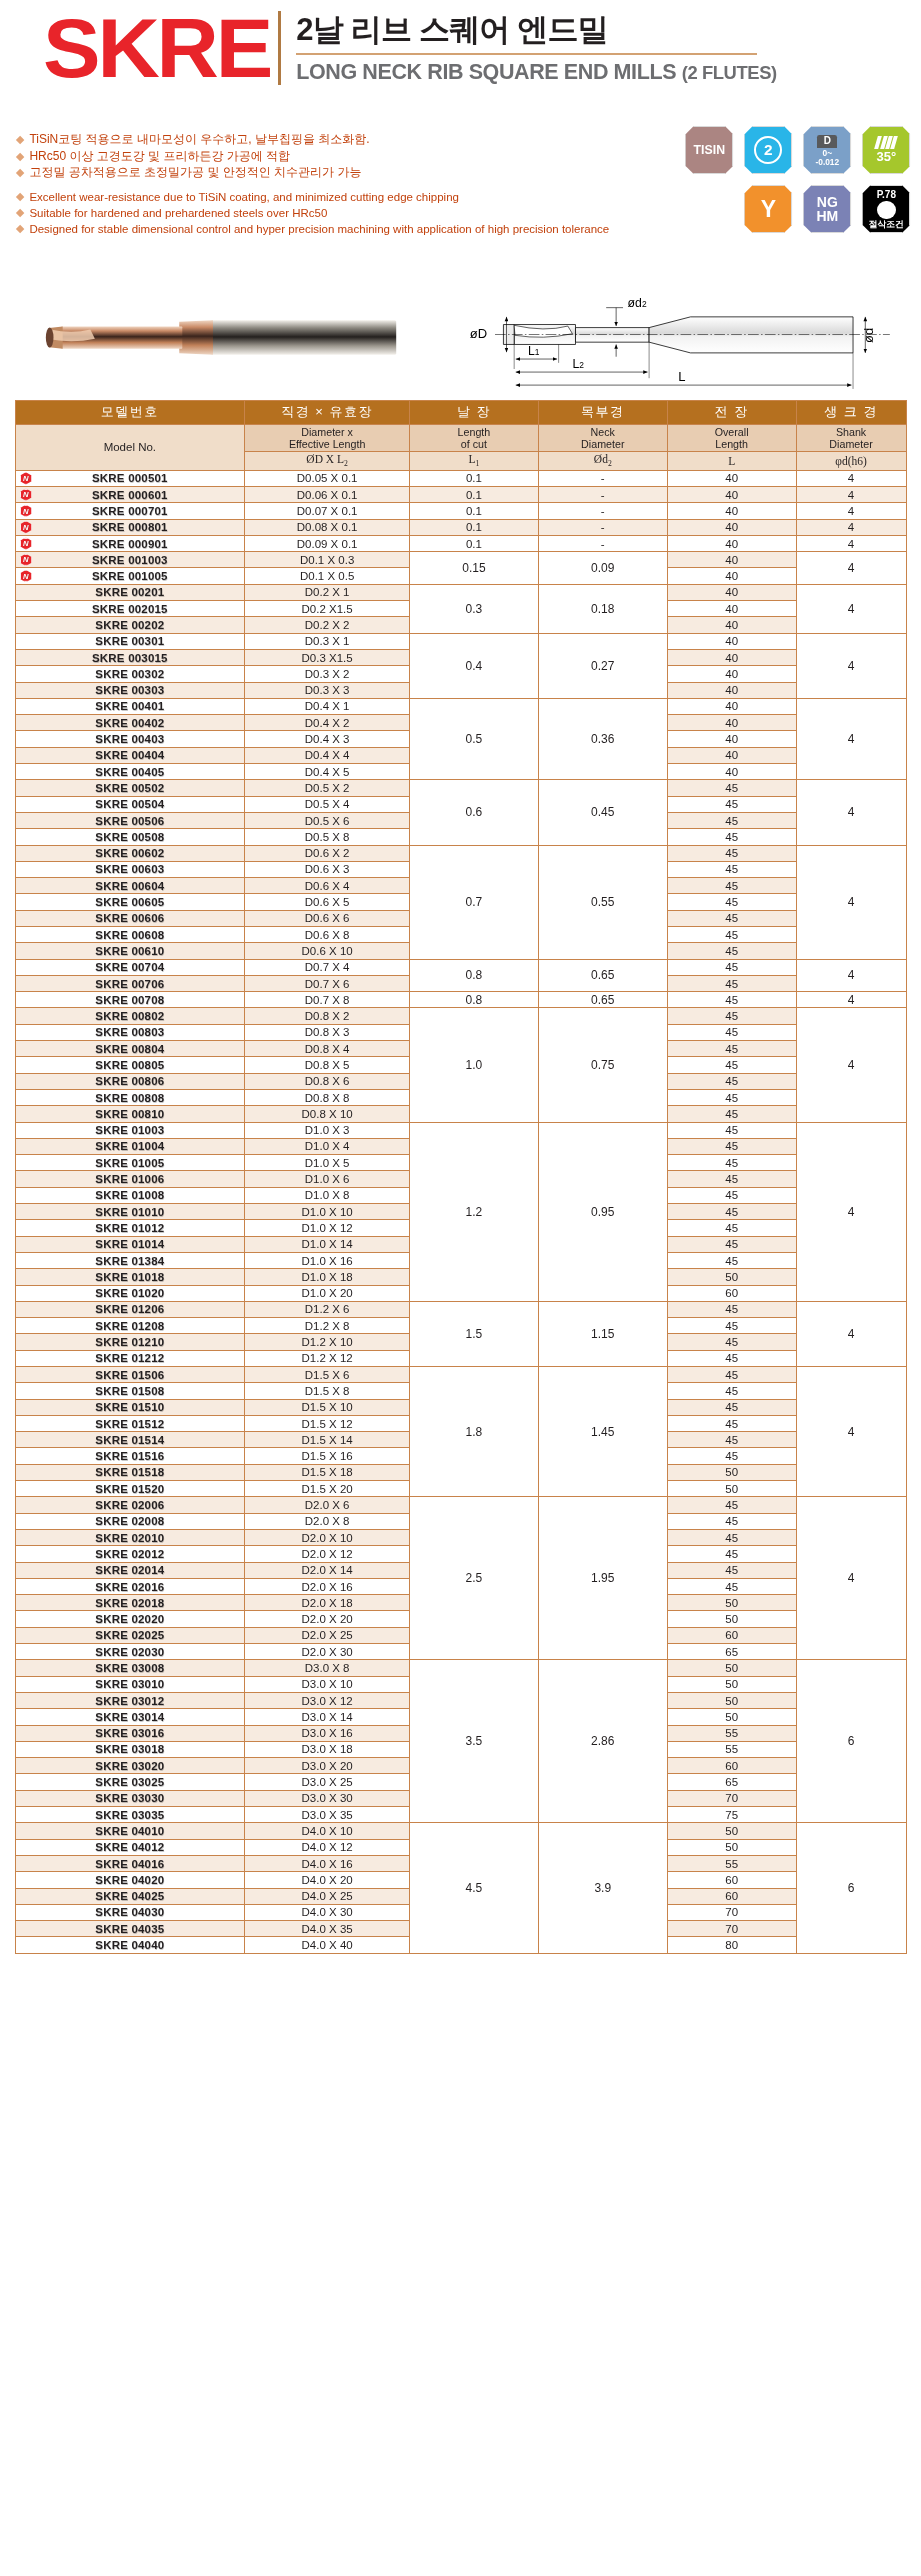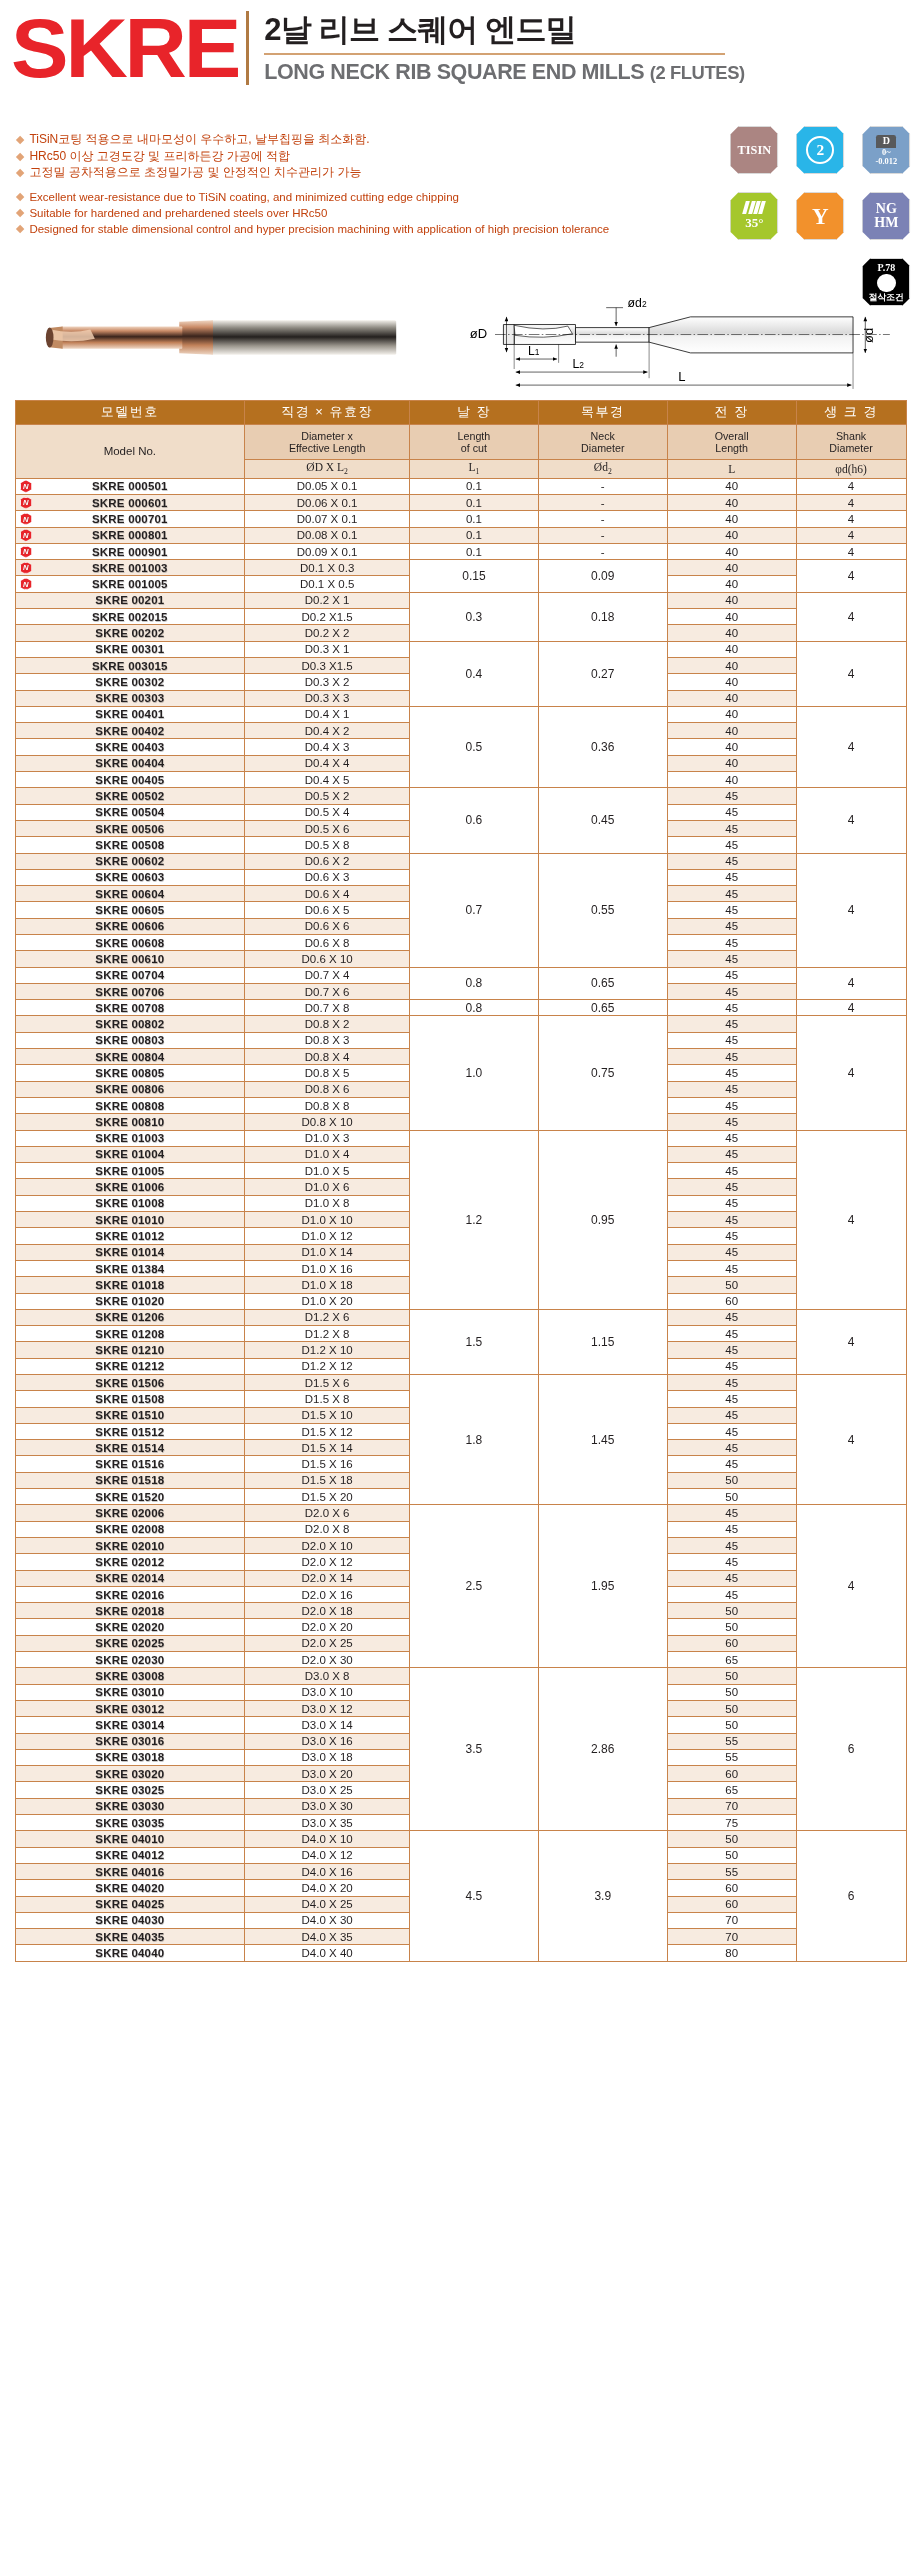--- a/index.html
+++ b/index.html
@@ -8,21 +8,21 @@
     width:921px; height:2576px;
     background:#ffffff;
     font-family:"Liberation Sans", sans-serif;
     color:#231f20;
     position:relative;
     overflow:hidden;
   }
 
   
   .header { position:relative; height:123px; padding:10.7px 0 0 0; }
-  .brand-row { display:flex; align-items:flex-start; }
+  .brand-row { display:flex; align-items:flex-start;margin-left:32px; }
   .logo {
     font-family:"Liberation Sans", sans-serif;
     font-weight:bold;
     font-size:83px;
     line-height:0.92;
     color:#e8242a;
     letter-spacing:-3.1px;
     padding-left:10.7px;
     font-stretch:condensed;
     transform:scaleX(1.04);
@@ -57,23 +57,22 @@
   .feat-en li { font-size:11.5px; }
   .feat-ko li:before, .feat-en li:before {
     content:""; position:absolute; left:1.5px; top:0.48em;
     width:6.1px; height:6.1px; background:#e2a477;
     transform:rotate(45deg) translateY(-1.5px);
   }
 
   .badges {
     position:absolute; right:10.7px; top:3.1px;
     width:230px;
-    display:flex; flex-wrap:wrap; gap:18px;
+    display:flex; flex-wrap:wrap; gap:11px;
     justify-content:flex-end;
-    font-family:Liberation Serif, serif;
   }
   .badge {
     width:48px; height:48px;
     border:1.5px solid #d9d9d9;
     display:flex; flex-direction:column;
     align-items:center; justify-content:center;
     color:#ffffff; font-weight:bold;
     position:relative; overflow:hidden;
     clip-path: polygon(8.4px 0, calc(100% - 8.4px) 0, 100% 8.4px, 100% calc(100% - 8.4px),
                        calc(100% - 8.4px) 100%, 8.4px 100%, 0 calc(100% - 8.4px), 0 8.4px);
@@ -127,21 +126,21 @@
     vertical-align:middle;
     padding:0;
   }
   .hdr-ko th {
     background:#b5701f; color:#ffffff;
     font-size:13px; font-weight:normal; height:24.6px;
     letter-spacing:1.5px; border-color:#ffffff;
   }
   .hdr-en th {
     background:#e8cdb2; color:#231f20;
-    font-size:10.7px; font-weight:normal; height:35px; line-height:1.15;
+    font-size:10.7px; font-weight:normal; height:27px; line-height:1.15;
     border-color:#c8834a;
   }
   .hdr-en th.model { background:#f0ddc9; font-size:11.5px; }
   .hdr-sym th {
     background:#f0ddc9; color:#231f20;
     font-size:11.5px; height:18.4px; font-weight:normal;
     border-color:#c8834a;
     font-family:Liberation Serif, serif;
   }
   .hdr-sym th sub { font-size:7.7px; }

